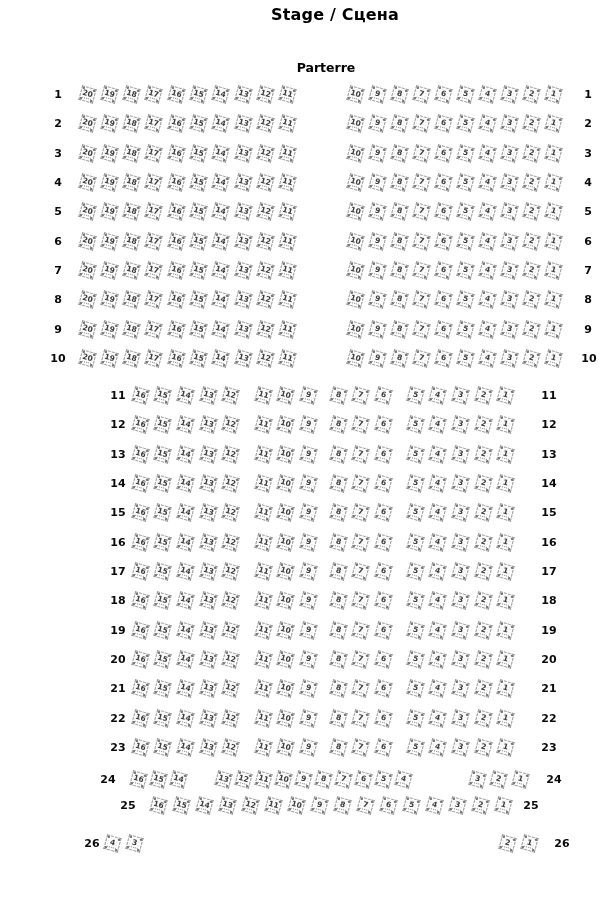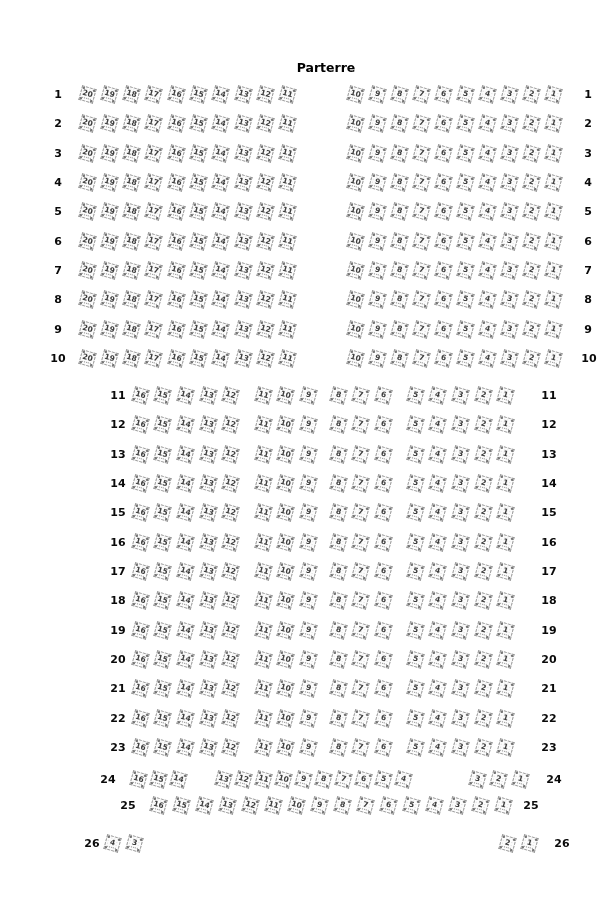--- a/index.html
+++ b/index.html
@@ -39,20 +39,21 @@
     font-size:7.5px; font-weight:bold; color:#3d3d3d; line-height:7px;
   }
   .seat-sub {
     width:9px; height:0; border-top:1px dotted #9a9a9a; margin-top:1.5px;
   }
 </style>
 </head>
 <body>
 
 <div id="canvas">
+  <div class="stage-title">Stage / Сцена</div>
   <div class="section-title">Parterre</div>
   <div id="seatmap">
       <div class="row-label" style="left: 58px; top: 94px;">1</div>
       <div class="row-label" style="left: 588px; top: 94px;">1</div>
       <div class="seat" style="left: 79.5px; top: 86.5px;">
         <span class="seat-num">20</span>
         <span class="seat-sub"></span>
       </div>
       <div class="seat" style="left: 101.8px; top: 86.5px;">
         <span class="seat-num">19</span>

